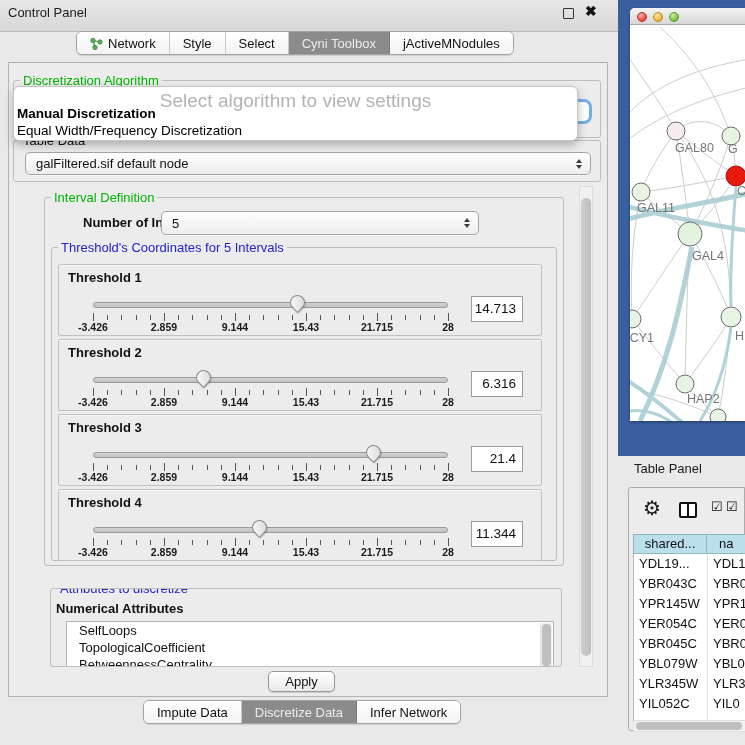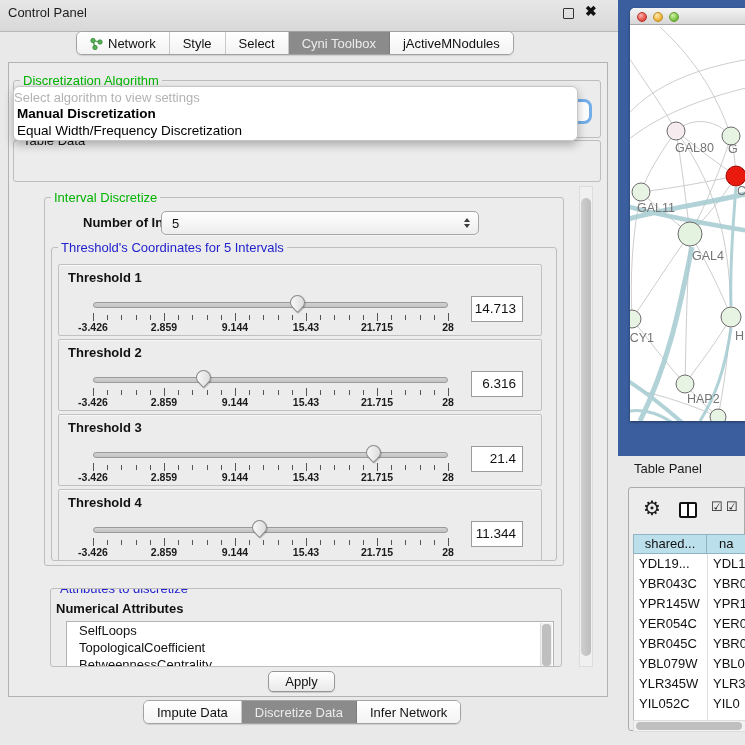--- a/index.html
+++ b/index.html
@@ -41,21 +41,21 @@
   .arr-up { width:0; height:0; border-left:3.5px solid transparent; border-right:3.5px solid transparent; border-bottom:4.5px solid #3c3c3c; margin-bottom:2px; }
   .arr-dn { width:0; height:0; border-left:3.5px solid transparent; border-right:3.5px solid transparent; border-top:4.5px solid #3c3c3c; }
 
   
   .algo-combo { position:absolute; left:30px; top:99px; width:562px; height:25px;
     background:#fff; border:3px solid #74aee8; border-radius:8px; z-index:5; }
 
   
   .popup { position:absolute; left:13px; top:86px; width:565px; height:55px; background:#fff;
     border:1px solid #c6c6c6; border-radius:6px; box-shadow:0 4px 10px rgba(0,0,0,.28); z-index:30; }
-  .popup-hint { position:absolute; left:0; right:0; top:3px; text-align:left; color:#b3b3b3; font-size:13px; }
+  .popup-hint { position:absolute; left:0; right:0; top:3px; text-align:center; color:#b3b3b3; font-size:19px; }
   .popup-opt1 { position:absolute; left:3px; top:19px; font-size:13.5px; font-weight:bold; color:#000; }
   .popup-opt2 { position:absolute; left:3px; top:36px; font-size:13.5px; color:#000; }
 
   
   .v-sb-track { position:absolute; left:579px; top:186px; width:14px; height:481px; background:#f0f0f0; border:1px solid #dcdcdc; }
   .v-sb-thumb { position:absolute; left:581px; top:198px; width:10px; height:458px; background:linear-gradient(90deg,#cfcfcf,#bdbdbd); border-radius:5px; }
 
   
   .slider-row { position:absolute; left:6px; width:484px; height:72px; border:1px solid #c1c1c1;
     border-radius:2px; background:#ececec; box-shadow:inset 0 1px 0 #f8f8f8; }
@@ -164,27 +164,34 @@
   <div class="algo-combo"></div>
 
   <div class="popup">
     <div class="popup-hint">Select algorithm to view settings</div>
     <div class="popup-opt1">Manual Discretization</div>
     <div class="popup-opt2">Equal Width/Frequency Discretization</div>
   </div>
 
   <div class="fieldset" style="left:13px; top:140px; width:588px; height:42px;">
     <span class="legend black">Table Data</span>
+    <div class="combo" style="left:11px; top:11px; width:566px; height:23px;">
+      <span>galFiltered.sif default node</span>
+      <span class="stepper">
+          <span class="arr-up"></span>
+          <span class="arr-dn"></span>
+        </span>
+    </div>
   </div>
 
   <div class="v-sb-track"></div>
   <div class="v-sb-thumb"></div>
 
   <div class="fieldset" style="left:44px; top:197px; width:520px; height:369px;">
-    <span class="legend green">Interval Discretize</span>
+    <span class="legend green">Interval Definition</span>
 
     <span style="position:absolute; left:38px; top:17px; font-size:13px; font-weight:bold;">Number of Intervals</span>
     <div class="combo" style="left:116px; top:13px; width:318px; height:24px;">
       <span>5</span>
       <span class="stepper">
           <span class="arr-up"></span>
           <span class="arr-dn"></span>
         </span>
     </div>
 

